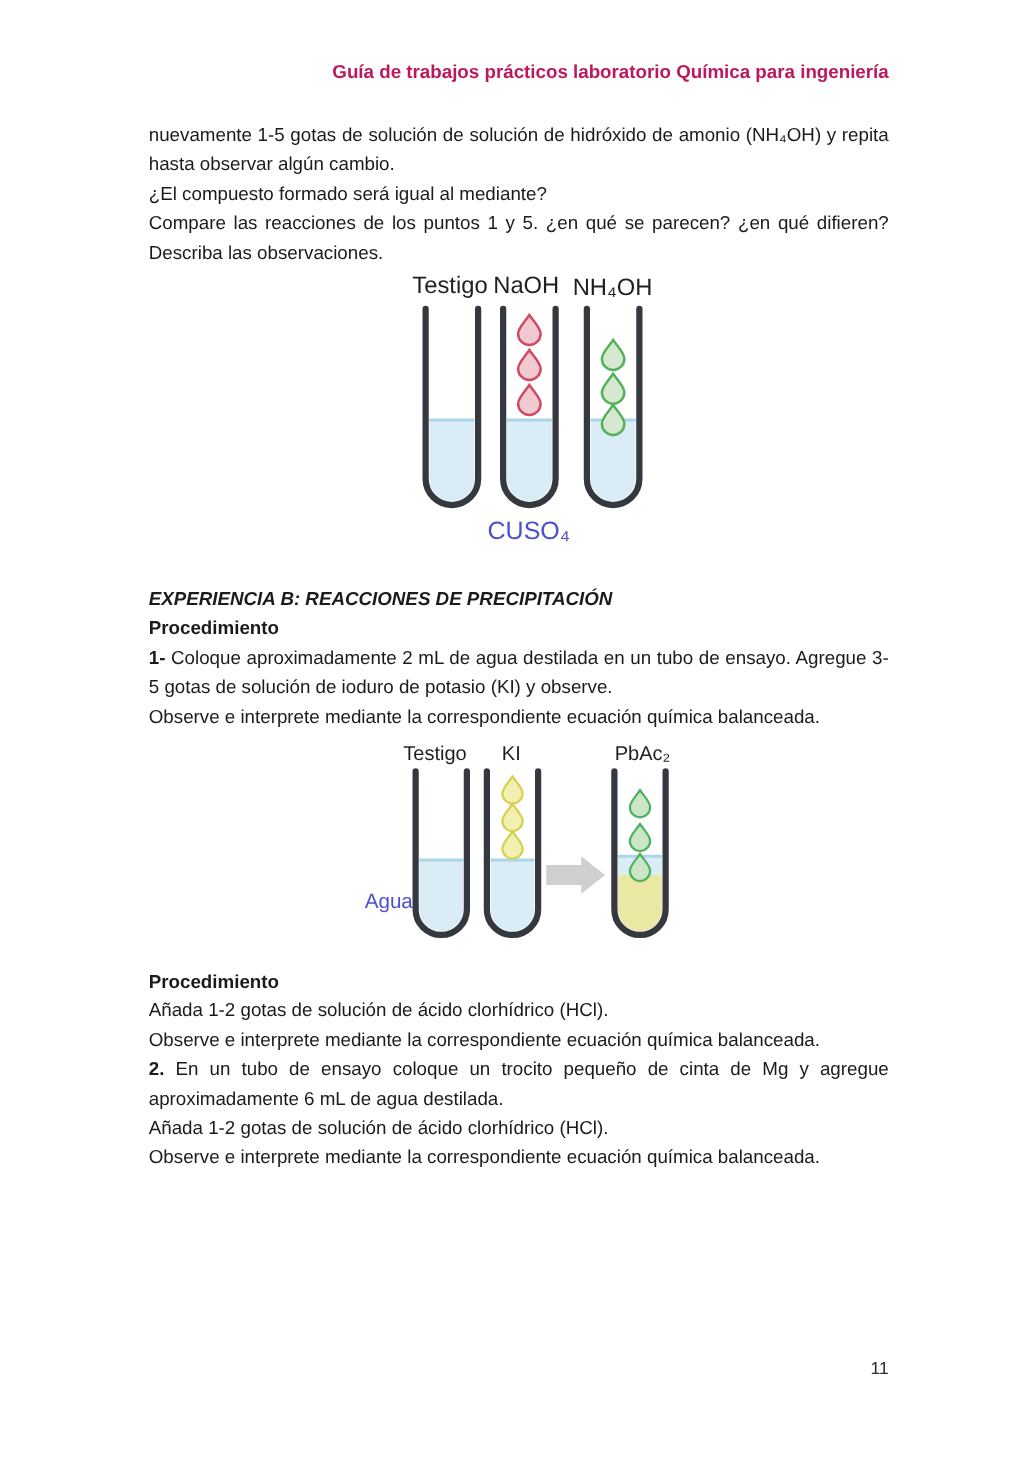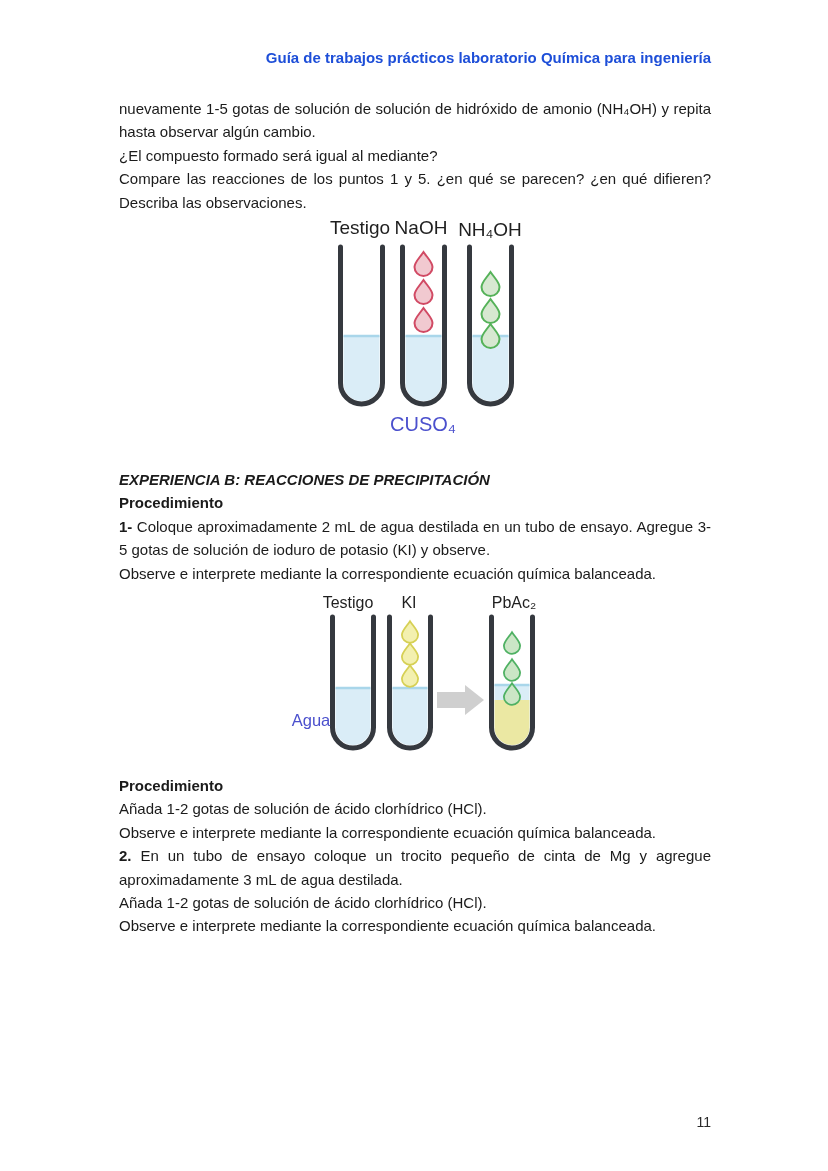--- a/index.html
+++ b/index.html
@@ -5,22 +5,22 @@
   html,body { margin:0; padding:0; background:#ffffff; }
   .page {
     position:relative; width:828px; height:1171px; background:#ffffff;
     font-family:"Liberation Sans","DejaVu Sans",sans-serif; color:#1b1b1b; overflow:hidden;
   }
   .abs { position:absolute; }
   .content { left:119px; width:592px; }
   .body-text { font-size:15px; line-height:23.4px; text-align:justify; }
   .b  { font-weight:bold; }
   .bi { font-weight:bold; font-style:italic;margin-top:16px; }
-  .header-title { font-weight:bold; font-size:15px; color:#1d4ed8; text-align:right; }
-  .page-number { font-size:14px; color:#2a2a2a; text-align:right;margin-top:28px; }
+  .header-title { font-weight:bold; font-size:15px; color:#be185d; text-align:right; }
+  .page-number { font-size:14px; color:#2a2a2a; text-align:right; }
   svg text { font-family:"Liberation Sans","DejaVu Sans",sans-serif; }
   .tube-label   { font-size:19px; }
   .tube-label-s { font-size:16px; }
   .fig-caption  { font-size:20px; }
   .water-label  { font-size:16.5px; }
 </style>
 </head>
 <body>
 
 <div class="page">
@@ -126,20 +126,20 @@
       <polygon transform="translate(149,111)" points="0,-8 28,-8 28,-15 47,0 28,15 28,8 0,8" fill="#cfcfcf"></polygon>
 
       <text class="water-label" x="23" y="137" text-anchor="middle" fill="#4b50cd">Agua</text>
     </svg>
   </div>
 
   <div class="abs content" style="top:774px;">
     <div class="body-text b">Procedimiento</div>
     <div class="body-text"><span class="b"></span><span>Añada 1-2 gotas de solución de ácido clorhídrico (HCl).</span></div>
     <div class="body-text"><span class="b"></span><span>Observe e interprete mediante la correspondiente ecuación química balanceada.</span></div>
-    <div class="body-text"><span class="b">2.</span><span> En un tubo de ensayo coloque un trocito pequeño de cinta de Mg y agregue aproximadamente 3 mL de agua destilada.</span></div>
+    <div class="body-text"><span class="b">2.</span><span> En un tubo de ensayo coloque un trocito pequeño de cinta de Mg y agregue aproximadamente 6 mL de agua destilada.</span></div>
     <div class="body-text"><span class="b"></span><span>Añada 1-2 gotas de solución de ácido clorhídrico (HCl).</span></div>
     <div class="body-text"><span class="b"></span><span>Observe e interprete mediante la correspondiente ecuación química balanceada.</span></div>
   </div>
 
   <div class="abs content page-number" style="top:1086px;">11</div>
 
 </div>
 
 </body></html>

